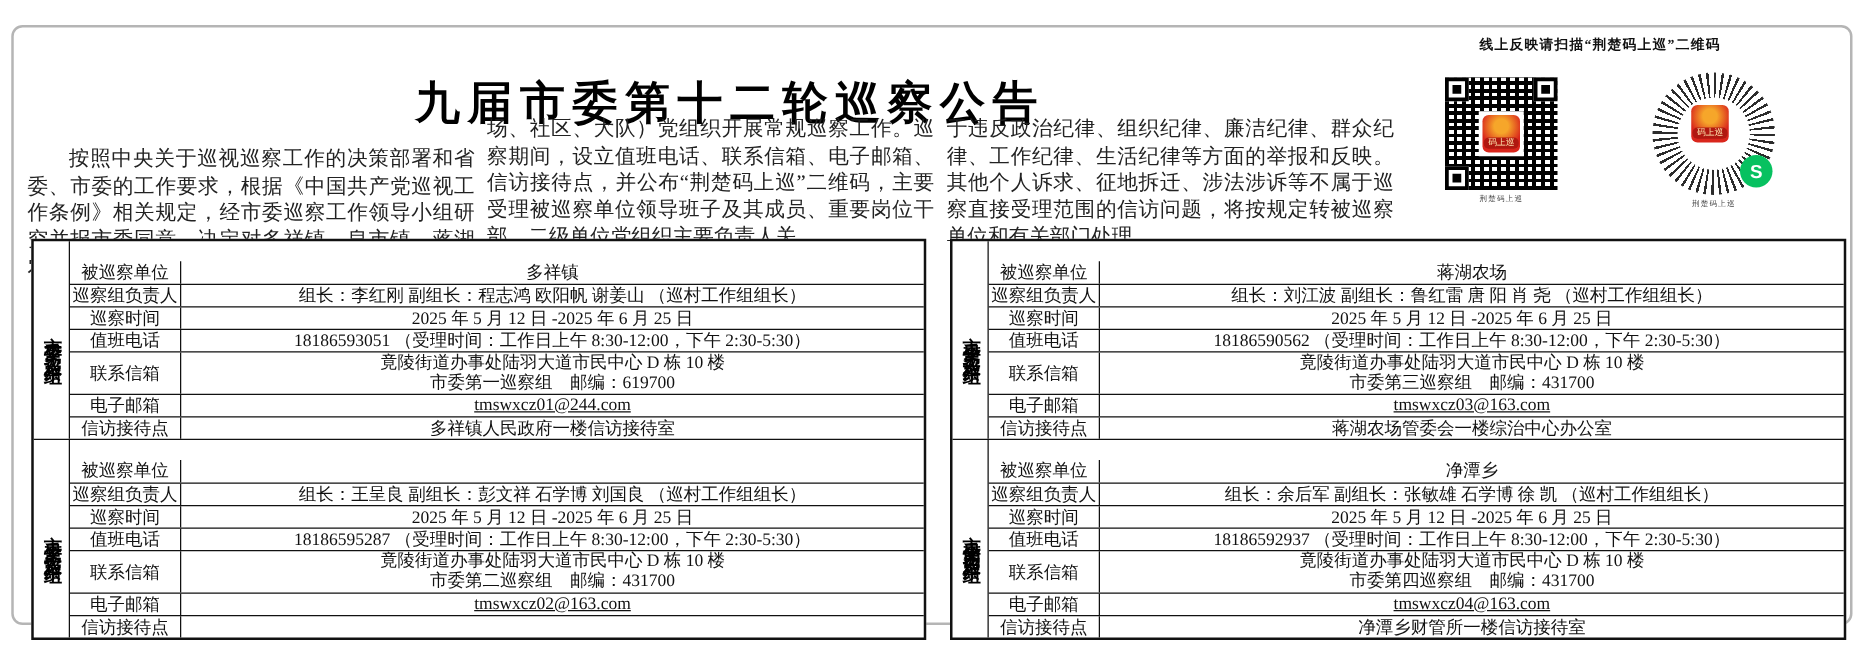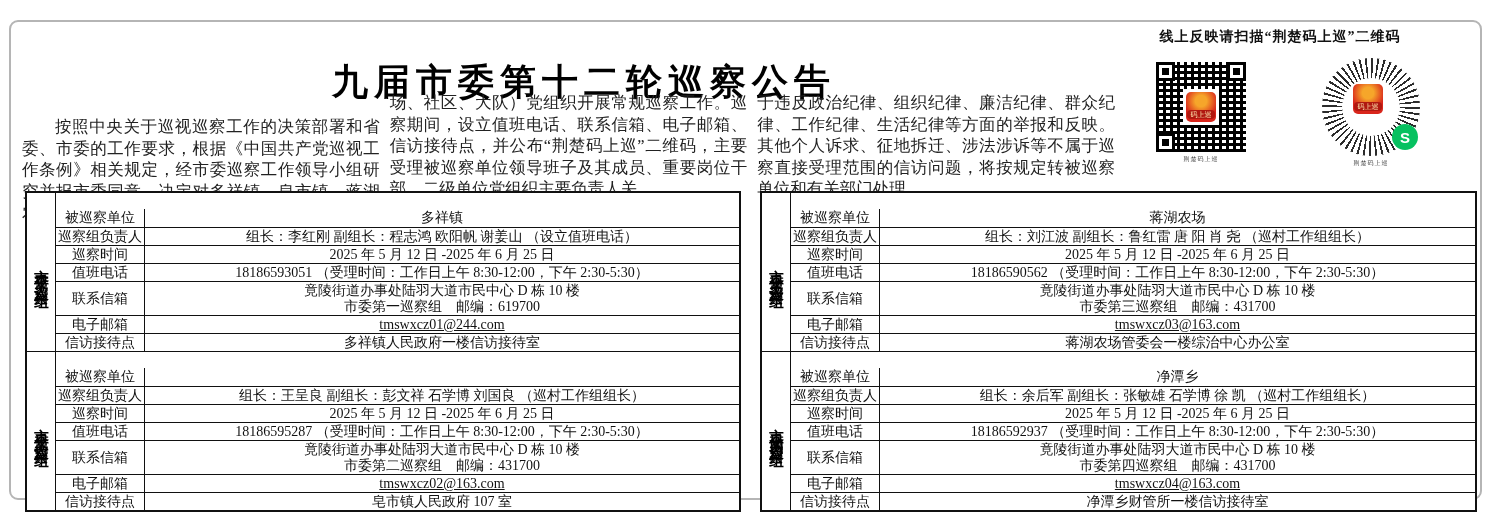--- a/index.html
+++ b/index.html
@@ -10,21 +10,21 @@
   
   .title{position:absolute;left:236px;top:34px;width:600px;text-align:right;
          font-family:"Liberation Sans","DejaVu Sans",sans-serif;
          font-size:36px;font-weight:bold;letter-spacing:6px;color:#000;white-space:nowrap;}
   
   .intro{position:absolute;left:22px;top:92px;width:1093px;display:flex;gap:10px;}
   .intro p{margin:0;flex:1 1 0;font-size:16.5px;line-height:21.5px;text-align:justify;color:#222;}
   .intro p.indent{text-indent:2em;margin-top:24px;}
   
   .qr-heading{position:absolute;left:1140px;top:28px;width:280px;text-align:center;
-              font-size:14px;font-weight:bold;letter-spacing:1px;color:#111;white-space:nowrap;}
+              font-size:11px;font-weight:bold;letter-spacing:1px;color:#111;white-space:nowrap;}
   .qr-codes{position:absolute;left:1146px;top:58px;width:280px;display:flex;justify-content:space-between;}
   .qr-block{display:flex;flex-direction:column;align-items:center;width:110px;}
   .qrcode{position:relative;width:90px;height:90px;margin-top:4px;background:
      repeating-linear-gradient(90deg,#000 0 3px,transparent 3px 7px),
      repeating-linear-gradient(0deg,#000 0 3px,#fff 3px 6px);}
   .finder{position:absolute;width:19px;height:19px;border:3px solid #000;background:#fff;box-sizing:border-box;}
   .finder::after{content:"";position:absolute;inset:3px;background:#000;}
   .f-tl{left:0;top:0}.f-tr{right:0;top:0}.f-bl{left:0;bottom:0}
   .qr-logo{position:absolute;left:27px;top:27px;width:36px;height:36px;background:#fff;
            display:flex;align-items:center;justify-content:center;}
@@ -108,21 +108,21 @@
   <div class="ptable left">
     <div class="pgroup">
       <div class="vhead">市委第一巡察组</div>
       <div class="grows">
         <div class="prow">
             <div class="plabel">被巡察单位</div>
             <div class="pval">多祥镇</div>
           </div>
         <div class="prow">
             <div class="plabel">巡察组负责人</div>
-            <div class="pval">组长：李红刚 副组长：程志鸿 欧阳帆 谢姜山 （设立值班电话）</div>
+            <div class="pval">组长：李红刚 副组长：程志鸿 欧阳帆 谢姜山 （巡村工作组组长）</div>
           </div>
         <div class="prow">
             <div class="plabel">巡察时间</div>
             <div class="pval">2025 年 5 月 12 日 -2025 年 6 月 25 日</div>
           </div>
         <div class="prow">
             <div class="plabel">值班电话</div>
             <div class="pval">18186593051 （受理时间：工作日上午 8:30-12:00，下午 2:30-5:30）</div>
           </div>
         <div class="prow tall">
@@ -170,21 +170,20 @@
             </div>
           </div>
         <div class="prow">
             <div class="plabel">电子邮箱</div>
             <div class="pval">
               <a class="email">tmswxcz02@163.com</a>
             </div>
           </div>
         <div class="prow">
             <div class="plabel">信访接待点</div>
-            <div class="pval">皂市镇人民政府 107 室</div>
           </div>
       </div>
     </div>
   </div>
 
   <div class="ptable right">
     <div class="pgroup">
       <div class="vhead">市委第三巡察组</div>
       <div class="grows">
         <div class="prow">

